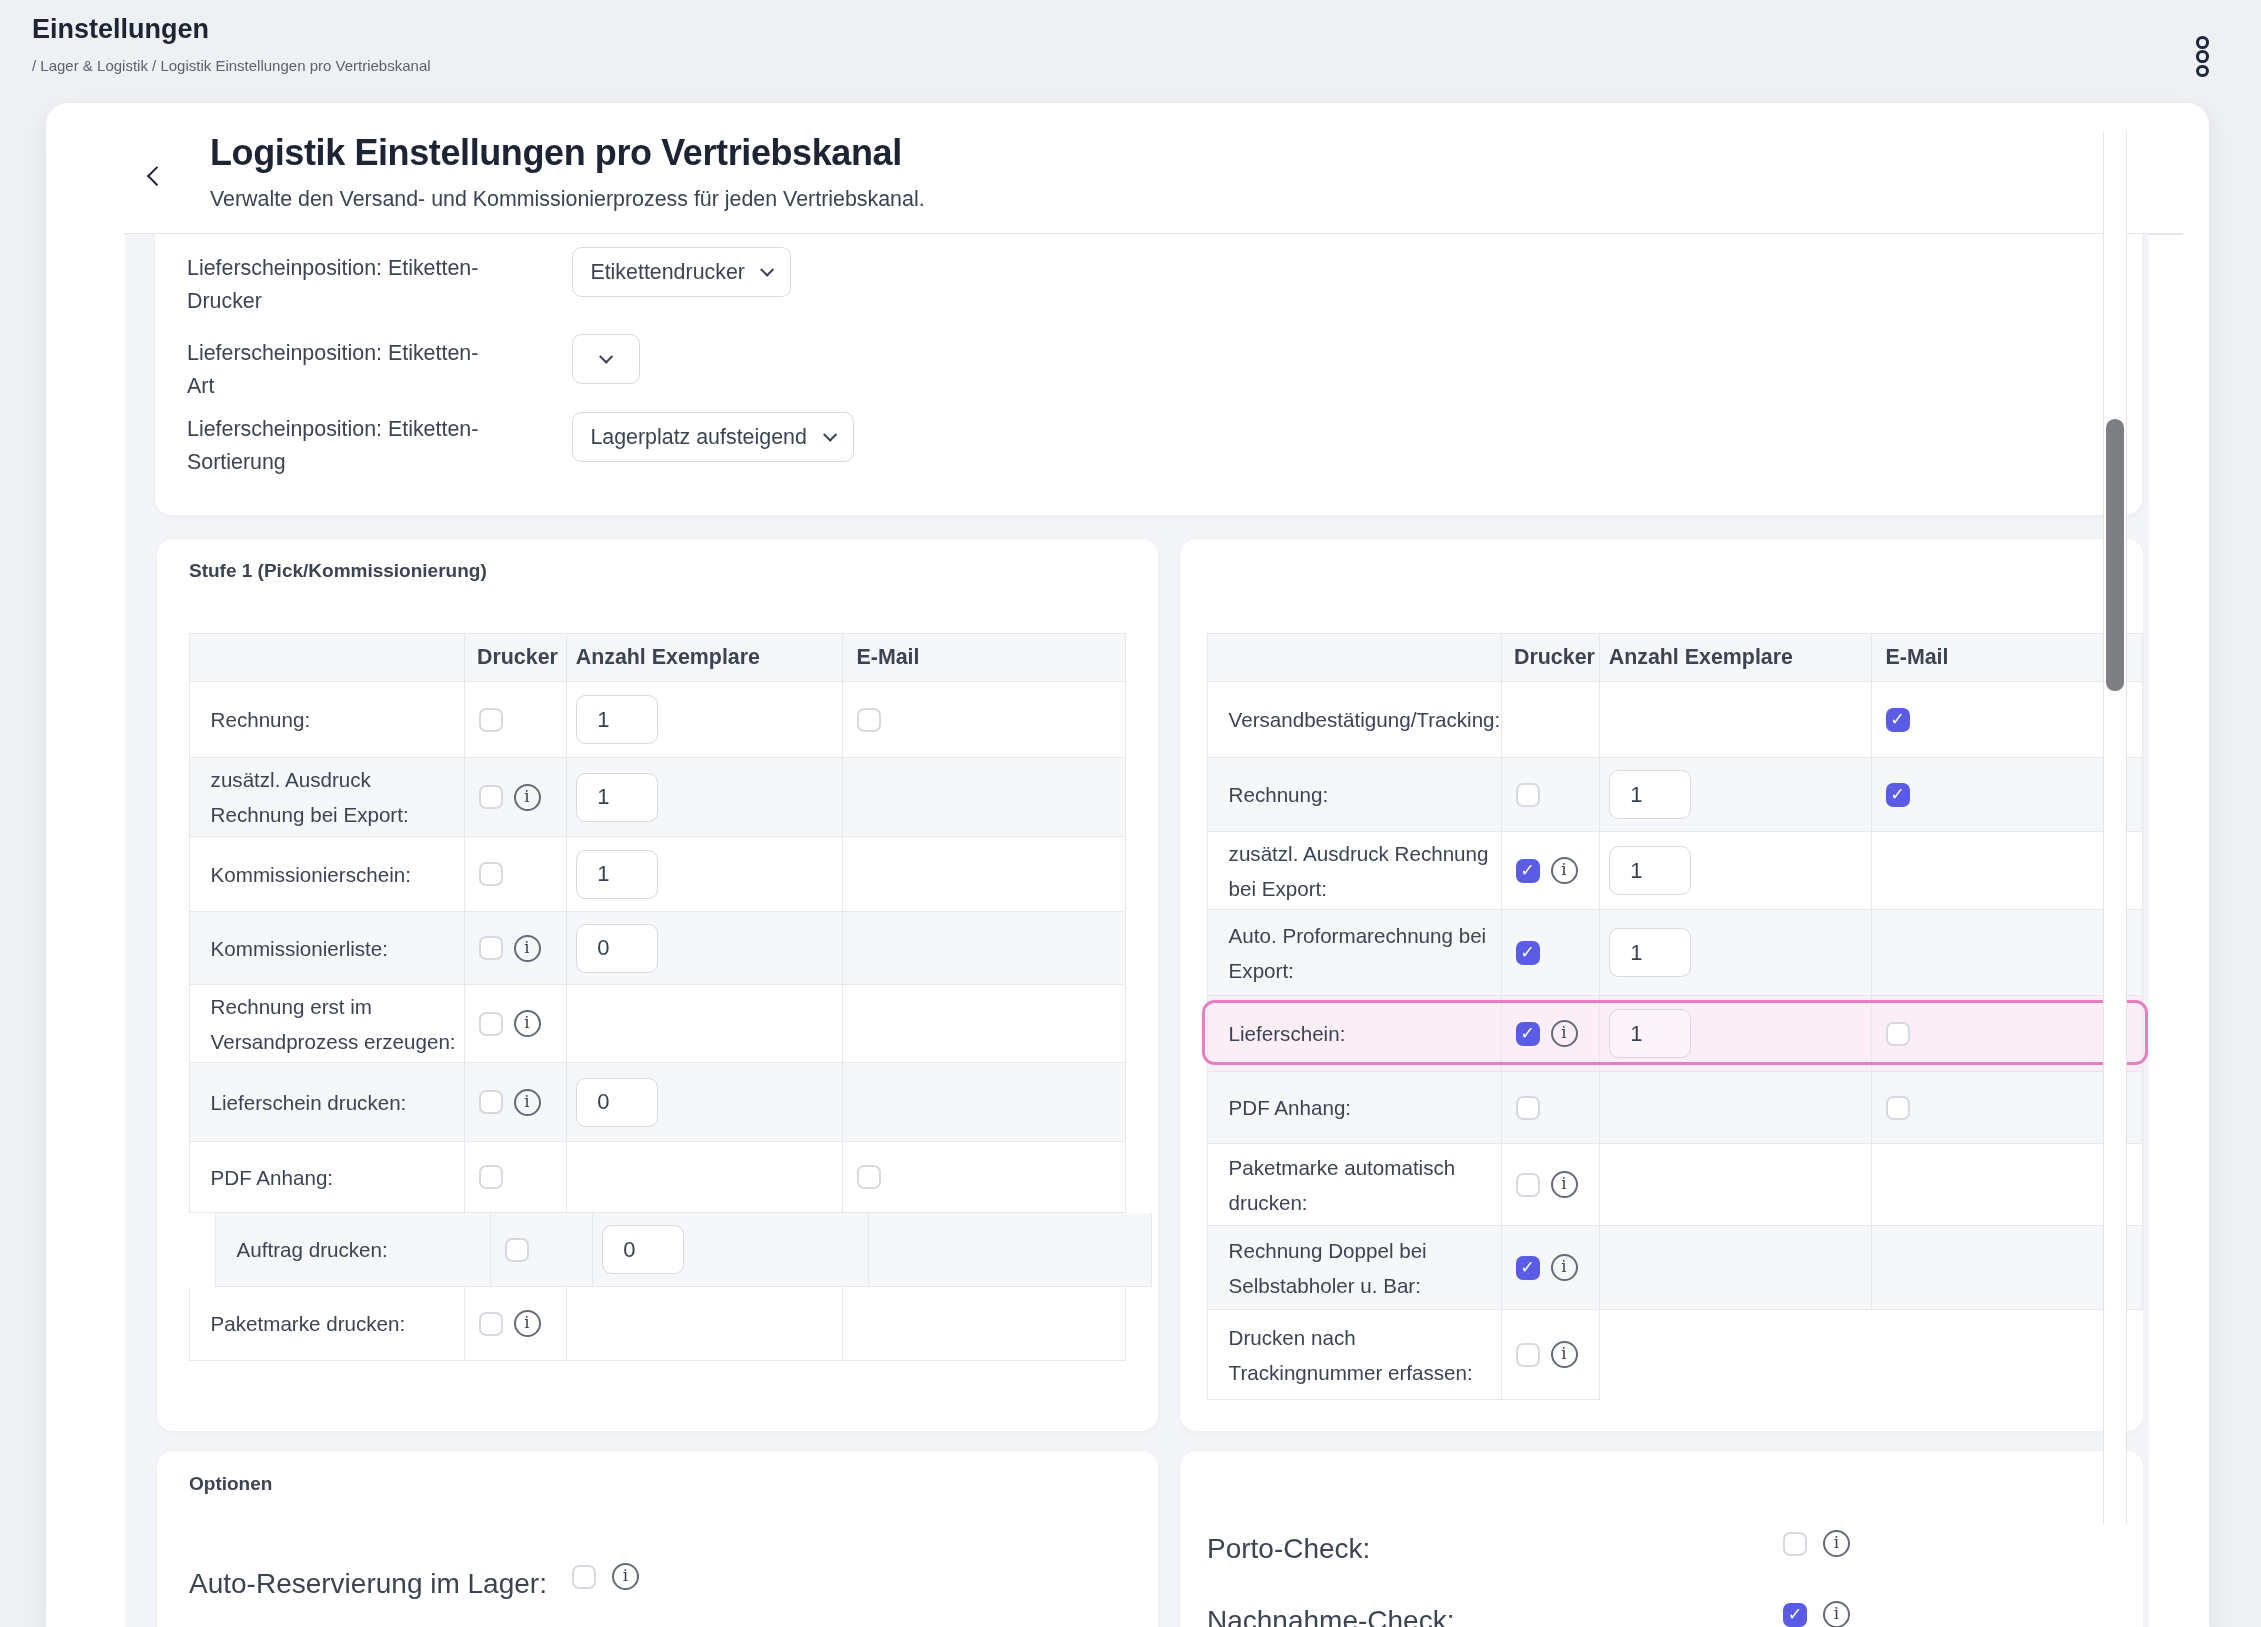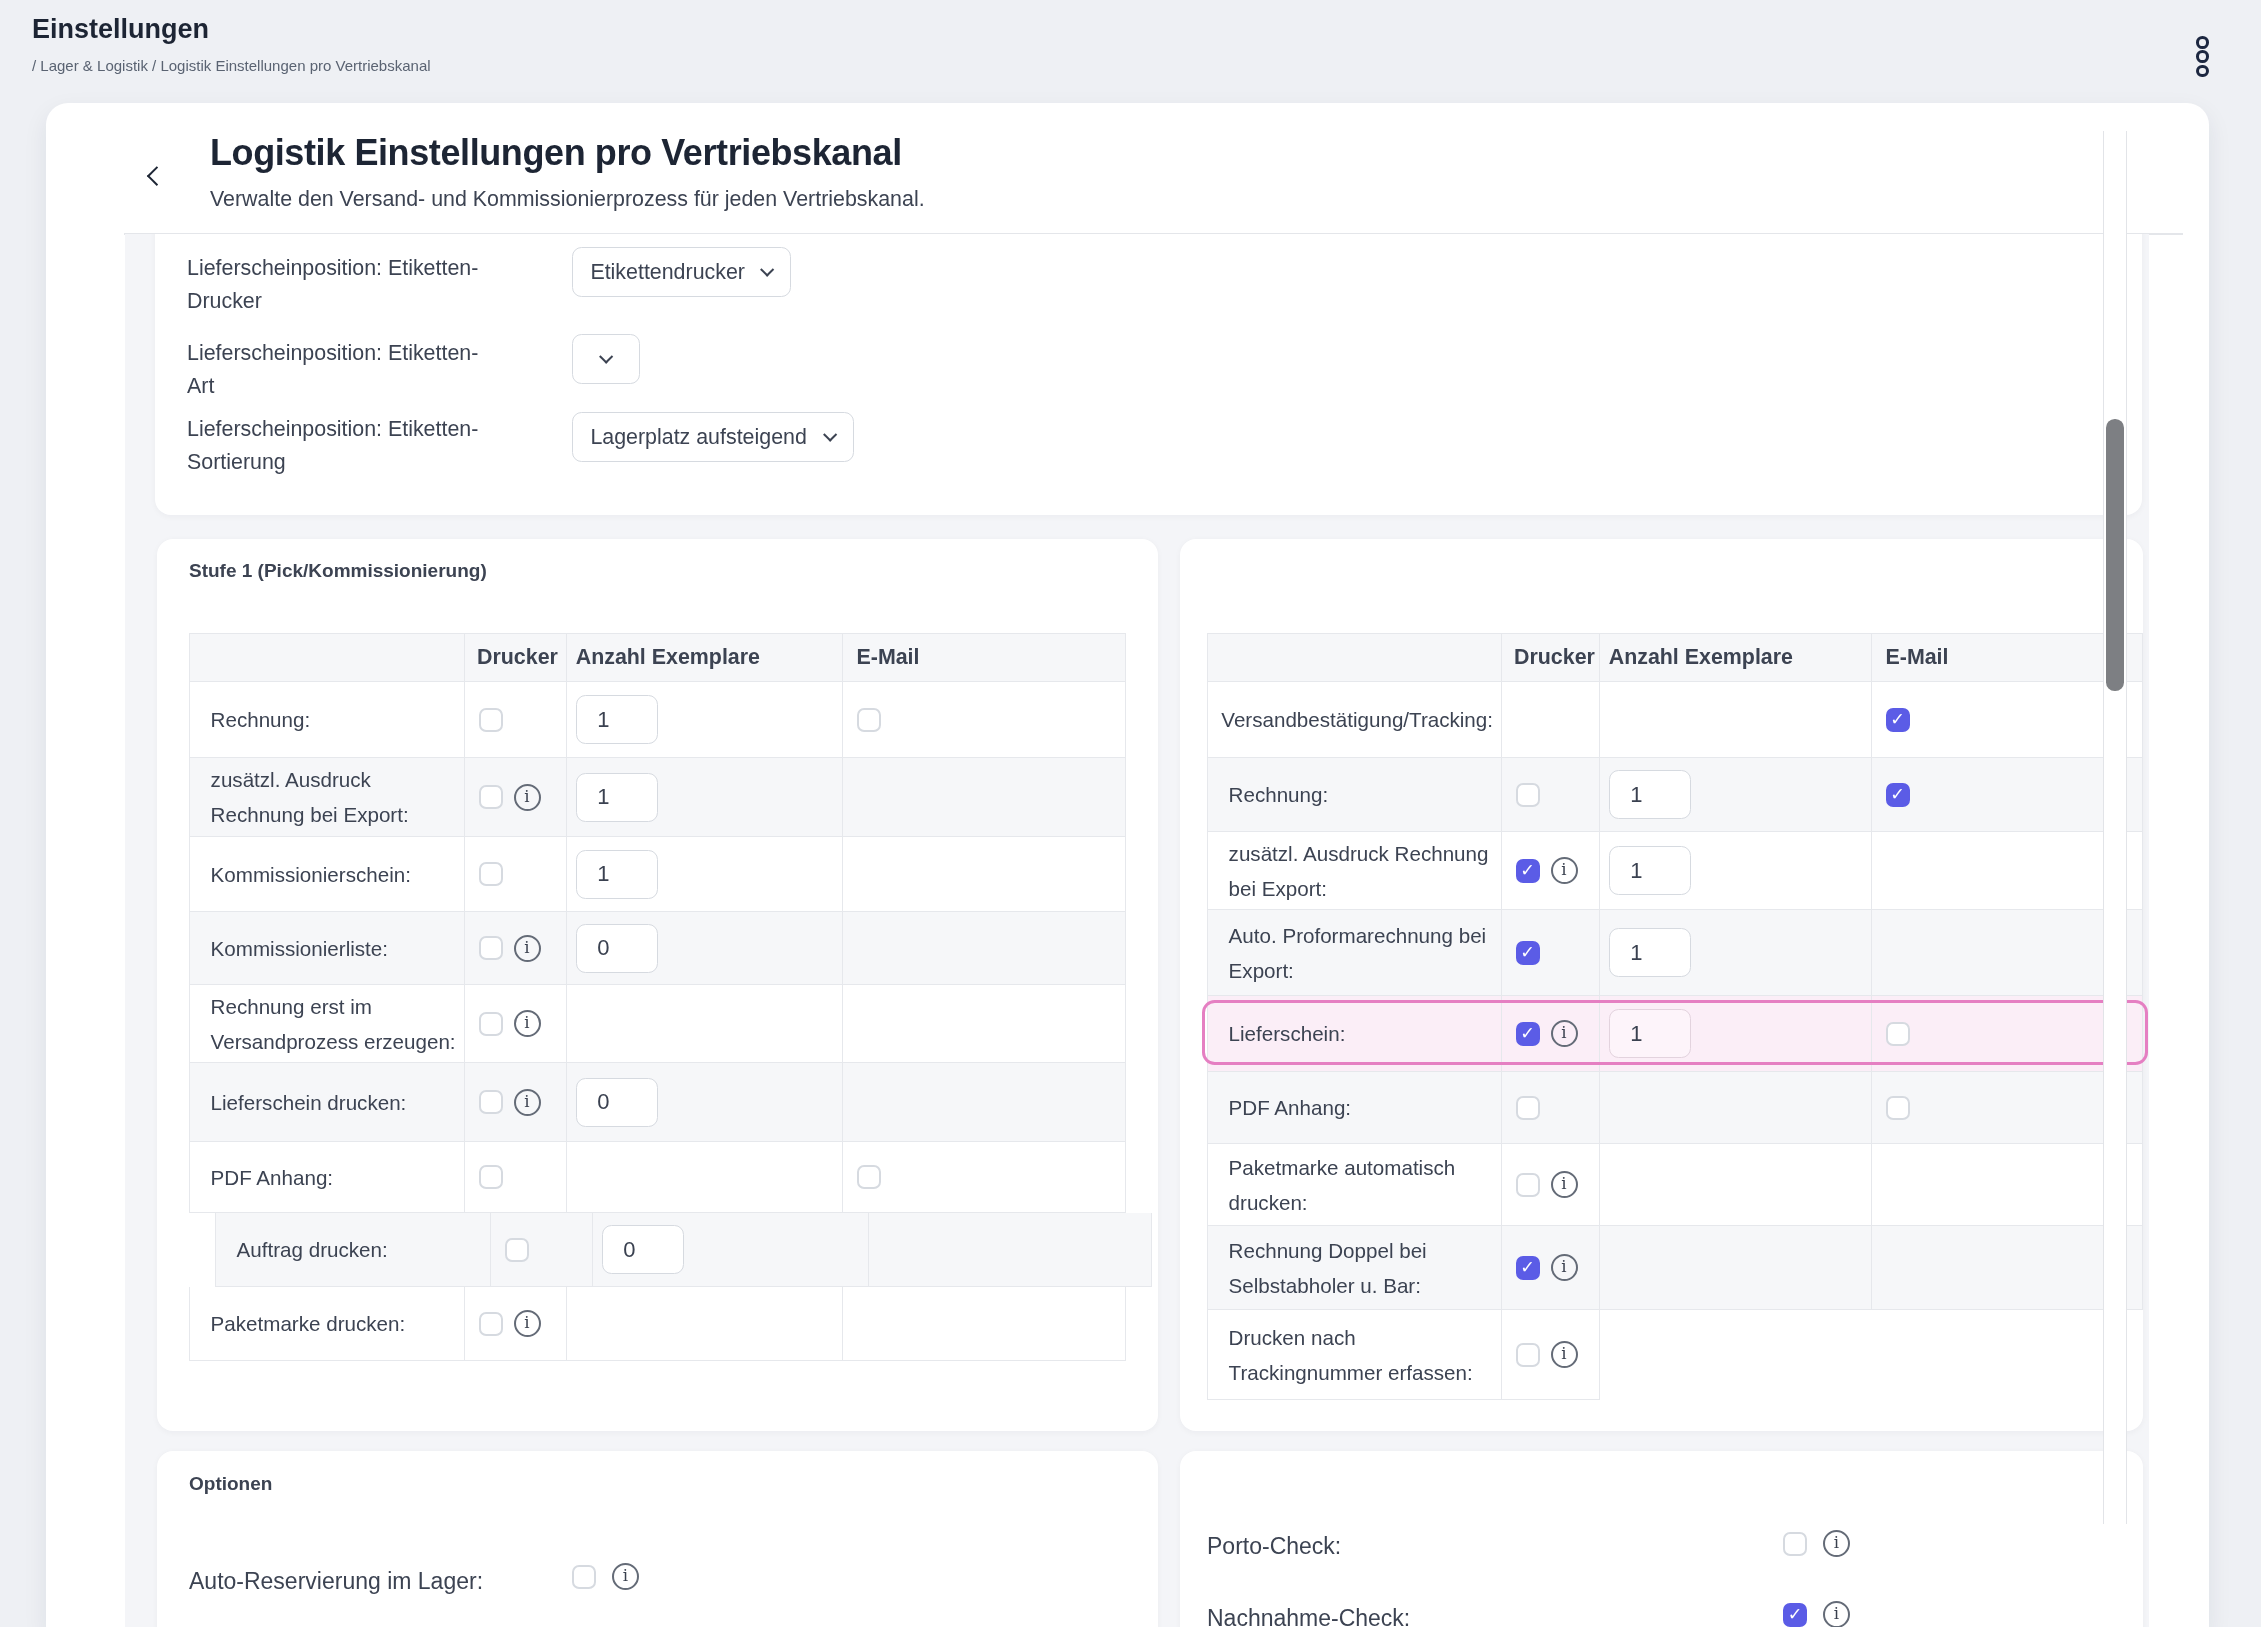--- a/index.html
+++ b/index.html
@@ -82,21 +82,21 @@
   .cb.checked::after{content:"✓";position:absolute;left:0;top:0;width:100%;height:100%;
         display:flex;align-items:center;justify-content:center;color:#fff;font-size:17.4px;font-weight:700;}
   .info{width:27px;height:27px;border:2px solid #646b77;border-radius:50%;flex:none;
         display:flex;align-items:center;justify-content:center;cursor:pointer;}
   .info::after{content:"i";font-family:"DejaVu Serif",serif;font-size:16.6px;color:#39404e;line-height:1;}
   .num{width:82px;height:49px;border:1.6px solid var(--cbborder);border-radius:9.5px;background:#fff;
        font-size:22px;color:#3a4150;padding-left:20.6px;outline:none;}
   .trow.pink .num{background:#fdf4fa;border-color:#e3d3de;}
 
   
-  .plain-label{position:absolute;font-size:23px;color:var(--slate);}
+  .plain-label{position:absolute;font-size:28px;color:var(--slate);}
   .ctrl-pair{position:absolute;display:flex;align-items:center;gap:16px;}
 </style>
 </head>
 <body>
 
 <div class="topbar">
   <div class="app-title">Einstellungen</div>
   <div class="crumb">/ Lager &amp; Logistik / Logistik Einstellungen pro Vertriebskanal</div>
   <div class="kebab" title="Menü">
     <span></span>
@@ -257,21 +257,21 @@
 
   <section class="panel panel-s2">
     <div class="table t2" id="t2" style="left: 27px; width: 936px;">
         <div class="trow hdr" style="height: 49px;">
           <div class="cell c0" style="height: 49px;"></div>
           <div class="cell c1" style="height: 49px;">Drucker</div>
           <div class="cell c2" style="height: 49px;">Anzahl Exemplare</div>
           <div class="cell c3" style="height: 49px;">E-Mail</div>
         </div>
         <div class="trow" style="height: 76px;">
-          <div class="cell c0" style="height: 76px; justify-content: flex-end;">
+          <div class="cell c0" style="height: 76px;">
             <span>Versandbestätigung/Tracking:</span>
           </div>
           <div class="cell c1" style="height: 76px;"></div>
           <div class="cell c2" style="height: 76px;"></div>
           <div class="cell c3" style="height: 76px;">
             <span class="cb checked"></span>
           </div>
         </div>
         <div class="trow stripe" style="height: 74px;">
           <div class="cell c0" style="height: 74px;">

